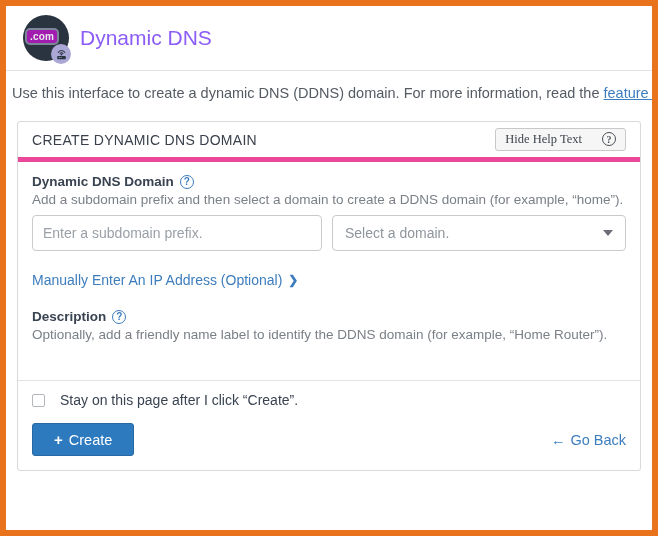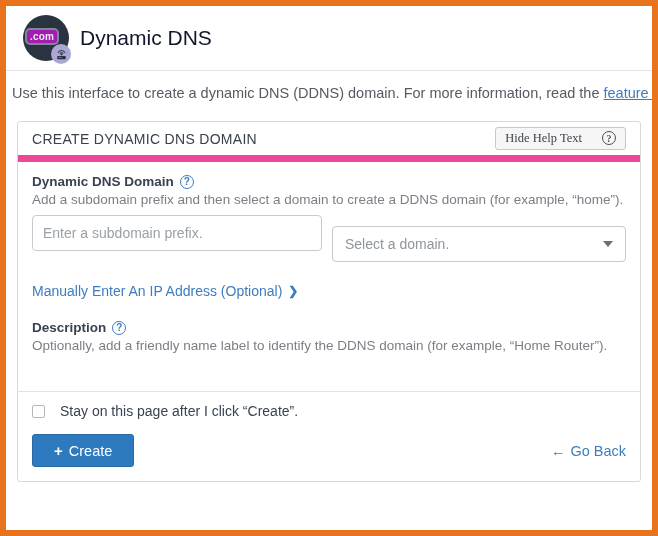--- a/index.html
+++ b/index.html
@@ -4,47 +4,47 @@
 <style>
   * { margin:0; padding:0; box-sizing:border-box; }
   body { font-family:"Liberation Sans", sans-serif; background:#fff; }
   .frame { width:658px; height:536px; border:6px solid #e8731c; background:#fff; overflow:hidden; position:relative; }
 
   
   .header { display:flex; align-items:center; padding:10px 14px 10px 17px; height:64px; }
   .app-icon { width:46px; height:46px; border-radius:50%; background:#2a3440; position:relative; flex:0 0 auto; }
   .com-badge { position:absolute; left:2px; top:13px; border:2px solid #7d879a; border-radius:5px; background:#a21caf; color:#e8eaef; font-size:10px; font-weight:bold; padding:1px 3px; letter-spacing:0.2px; }
   .router-badge { position:absolute; right:-2px; bottom:-3px; width:20px; height:20px; border-radius:50%; background:#aaa6d5; display:flex; align-items:center; justify-content:center; }
-  .page-title { font-size:21px; color:#0f172a; margin-left:11px; font-weight:normal; }
+  .page-title { font-size:21px; color:#8b5cf6; margin-left:11px; font-weight:normal; }
   .header-divider { border:none; border-top:1px solid #e2e2e2; }
 
   
   .intro { margin:14px 0 0 6px; font-size:14.5px; color:#555b63; white-space:nowrap; overflow:hidden; }
   .intro a { color:#3d7dbd; text-decoration:underline; cursor:pointer; }
 
   
   .panel { margin:20px 11px 0 11px; border:1px solid #d9d9d9; border-radius:3px; background:#fff; }
-  .panel-header { display:flex; justify-content:space-between; align-items:center; padding:0 14px; height:40px; border-bottom:7px solid #ec4899; }
+  .panel-header { display:flex; justify-content:space-between; align-items:center; padding:0 14px; height:40px; border-bottom:5px solid #ec4899; }
   .panel-title { font-size:14px; color:#3a414c; letter-spacing:0.3px; font-weight:normal; }
   .hide-help-btn { background:#f6f6f6; border:1px solid #c8c8c8; border-radius:3px; padding:3px 9px; font-size:12.5px; color:#3f454e; display:inline-flex; align-items:flex-start; gap:20px; cursor:pointer; font-family:Liberation Serif, serif; }
 
   .q-circle { display:inline-flex; width:14px; height:14px; border:1px solid currentColor; border-radius:50%; align-items:center; justify-content:center; font-size:10px; font-weight:bold; flex:0 0 auto; }
   .q-dark { color:#4a4f57; }
   .q-blue { color:#3d7dbd; margin-left:6px; cursor:pointer; }
 
   .panel-body { padding:12px 14px 30px 14px; }
   .field-label-row { display:flex; align-items:center; }
   .field-label { font-size:13.5px; font-weight:bold; color:#394351;text-align:center; }
   .help-text { font-size:13.5px; color:#7b8087; margin:3px 0 8px 0; }
 
   .input-row { display:flex; gap:10px; }
   .text-input { height:36px; border:1px solid #c8cace; border-radius:4px; padding:0 10px; font-size:14px; color:#4a4f57; width:100%; font-family:inherit; outline:none; }
   .text-input::placeholder { color:#9aa0a7; opacity:1; }
   .half { flex:1 1 0; }
-  .select-box { flex:1 1 0; height:36px; border:1px solid #c8cace; border-radius:4px; display:flex; align-items:center; justify-content:space-between; padding:0 12px; cursor:pointer; background:#fff;margin-top:11px; }
+  .select-box { flex:1 1 0; height:36px; border:1px solid #c8cace; border-radius:4px; display:flex; align-items:center; justify-content:space-between; padding:0 12px; cursor:pointer; background:#fff; }
   .select-value { font-size:14px; color:#8f959c; }
   .caret-down { width:0; height:0; border-left:5px solid transparent; border-right:5px solid transparent; border-top:6px solid #6b6f75; }
 
   .ip-link-row { margin:20px 0 20px 0; }
   .ip-link { color:#3d7dbd; font-size:14px; text-decoration:none; cursor:pointer; display:inline-flex; align-items:center; gap:6px; }
   .chev { font-size:12px; font-weight:bold; }
 
   .check-row { border-top:1px solid #e2e2e2; padding:11px 14px; display:flex; align-items:center; gap:15px; }
   .checkbox { width:13px; height:13px; border:1px solid #b3b7bc; border-radius:2px; background:#fff; flex:0 0 auto; cursor:pointer; }
   .check-label { font-size:14px; color:#394351; cursor:default; }

